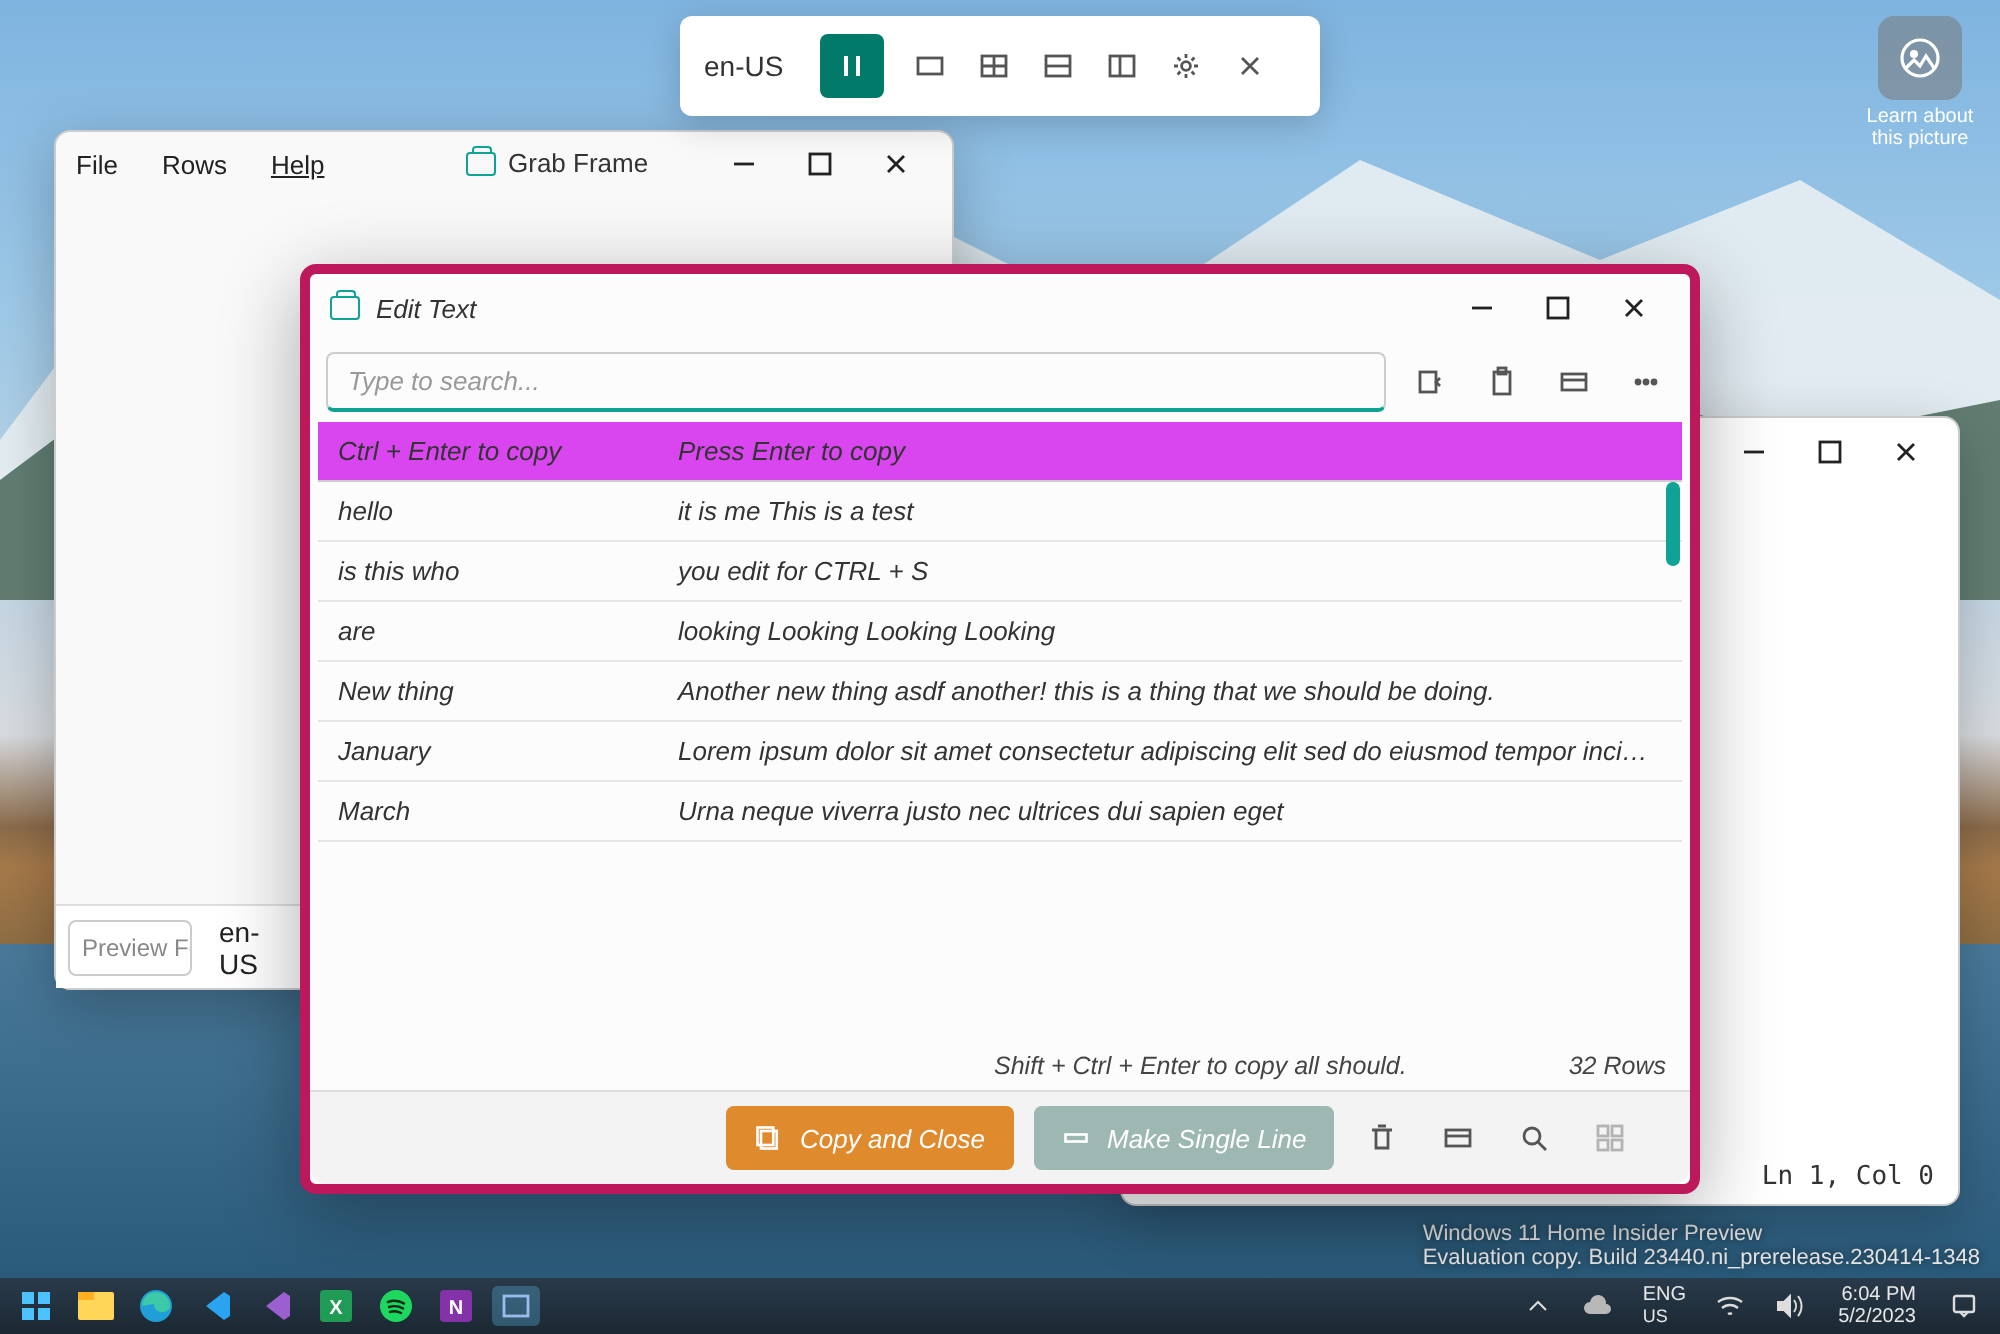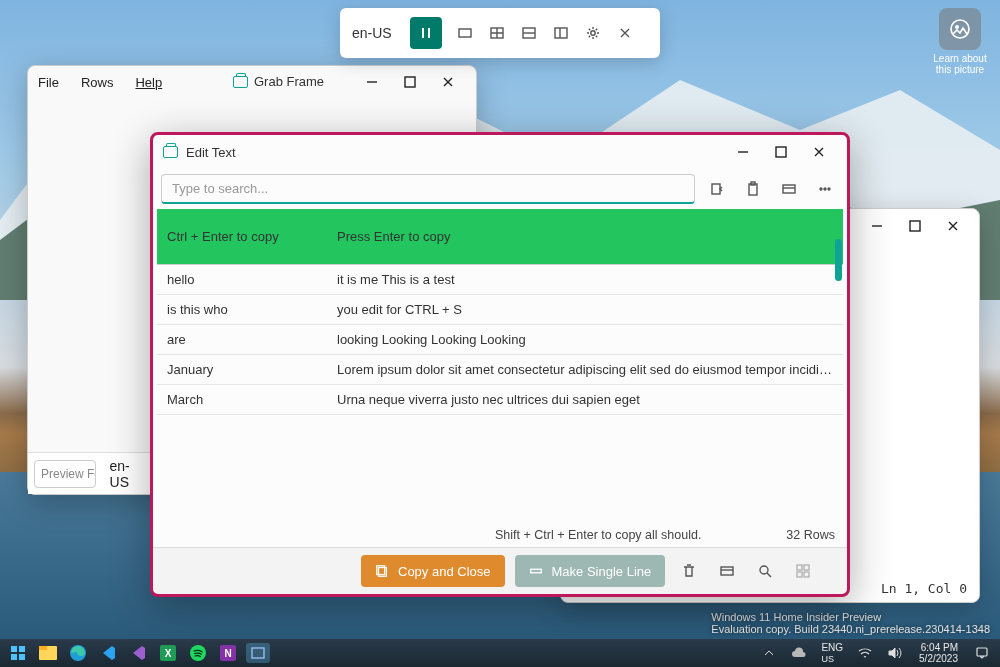--- a/index.html
+++ b/index.html
@@ -22,28 +22,28 @@
 #grabWin .titlechip{position:absolute;top:8px;left:205px;display:flex;align-items:center;gap:6px;font-size:13px;color:#333;}
 .winBtns{display:flex;gap:10px;margin-right:4px;}
 .winBtn{width:28px;height:24px;display:flex;align-items:center;justify-content:center;color:#222;}
 #grabWin .bottombar{position:absolute;bottom:0;left:0;right:0;height:42px;background:#fff;border-top:1px solid #ddd;display:flex;align-items:center;padding:0 6px;gap:8px;}
 .searchField{width:62px;height:28px;border:1px solid #ccc;border-radius:4px;font-size:12px;padding:0 6px;color:#888;white-space:nowrap;overflow:hidden;display:flex;align-items:center;}
 .langChip{font-size:14px;color:#222;padding:0 6px;}
 .ocrBtn{height:30px;background:#027a6a;color:#fff;border-radius:4px;display:flex;align-items:center;gap:7px;padding:0 12px;font-size:13px;}
 .smBtn{width:28px;height:28px;border-radius:4px;display:flex;align-items:center;justify-content:center;color:#555;}
 .smBtn.activeTeal{background:#0e5a55;color:#fff;}
 .grabBtn2{height:30px;background:#bcd8d4;border-radius:4px;display:flex;align-items:center;gap:7px;padding:0 14px;font-size:13px;color:#333;}
-#editWin{position:absolute;top:132px;left:150px;width:700px;height:465px;background:#fcfcfc;border:3px solid #be185d;border-radius:8px;box-shadow:0 10px 40px rgba(0,0,0,.32);z-index:6;display:flex;flex-direction:column;}
+#editWin{position:absolute;top:132px;left:150px;width:700px;height:465px;background:#fcfcfc;border:5px solid #be185d;border-radius:8px;box-shadow:0 10px 40px rgba(0,0,0,.32);z-index:6;display:flex;flex-direction:column;font-style:italic;}
 #editWin .titlebar{height:34px;display:flex;align-items:center;padding:0 10px;gap:8px;font-size:13px;color:#333;}
 #editWin .titlebar .spacer{flex:1;}
 #editWin .searchrow{height:40px;display:flex;align-items:center;padding:0 8px;gap:8px;}
 #editWin .searchbox{flex:1;height:30px;border:1px solid #ccc;border-bottom:2px solid #0ea394;border-radius:4px;padding:0 10px;font-size:13px;color:#999;display:flex;align-items:center;max-width:538px;}
 #editWin .tablewrap{flex:1;position:relative;overflow:hidden;margin:0 4px;}
 table{width:100%;border-collapse:collapse;font-size:13px;color:#333;}
-thead th{background:#22c55e;text-align:left;font-weight:400;padding:20px 10px;border-bottom:1px solid #ccc;margin-top:14px;}
+thead th{background:#d946ef;text-align:left;font-weight:400;padding:7px 10px;border-bottom:1px solid #ccc;margin-top:14px;}
 tbody td{padding:7px 10px;border-bottom:1px solid #e5e5e5;white-space:nowrap;overflow:hidden;text-overflow:ellipsis;}
 tbody tr td:first-child{width:170px;max-width:170px;}
 tbody tr td:last-child{max-width:510px;}
 #editWin .scrollthumb{position:absolute;right:1px;top:30px;width:7px;height:42px;background:#0ea394;border-radius:4px;}
 #editWin .footerRow{position:absolute;bottom:68px;left:8px;right:8px;height:24px;display:flex;align-items:center;font-size:13px;color:#444;padding-left:175px;}
 #editWin .statusbar{position:absolute;bottom:47px;left:0;right:0;height:24px;display:flex;align-items:center;justify-content:flex-end;gap:18px;padding:0 12px;font-size:12.5px;color:#444;}
 #editWin .statusbar .hint{position:absolute;left:342px;}
 #editWin .actionbar{position:absolute;bottom:0;left:0;right:0;height:47px;background:#f3f3f3;border-top:1px solid #ddd;border-radius:0 0 8px 8px;display:flex;align-items:center;padding:0 10px;gap:10px;}
 .copyBtn{height:32px;background:#e08a2e;color:#fff;border-radius:4px;display:flex;align-items:center;gap:9px;padding:0 14px;font-size:13px;margin-left:198px;}
 .singleBtn{height:32px;background:#9db7b3;color:#fff;border-radius:4px;display:flex;align-items:center;gap:9px;padding:0 14px;font-size:13px;}
@@ -279,20 +279,24 @@
           </tr>
           <tr>
             <td>is this who</td>
             <td>you edit for CTRL + S</td>
           </tr>
           <tr>
             <td>are</td>
             <td>looking Looking Looking Looking</td>
           </tr>
           <tr>
+            <td>New thing</td>
+            <td>Another new thing asdf another! this is a thing that we should be doing.</td>
+          </tr>
+          <tr>
             <td>January</td>
             <td>Lorem ipsum dolor sit amet  consectetur adipiscing elit  sed do eiusmod tempor incididunt u</td>
           </tr>
           <tr>
             <td>March</td>
             <td>Urna neque viverra justo nec ultrices dui sapien eget</td>
           </tr>
         </tbody>
     </table>
     <div class="scrollthumb"></div>

